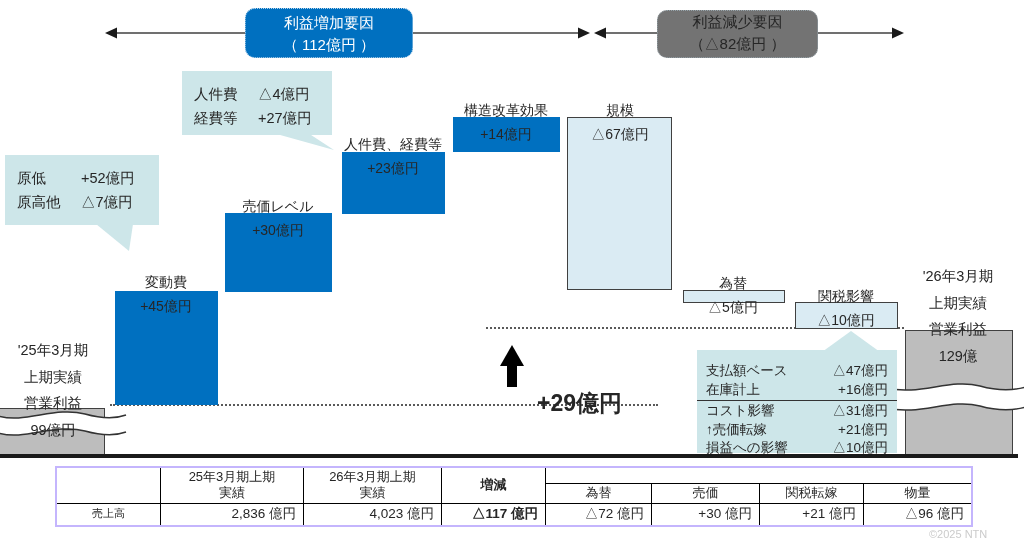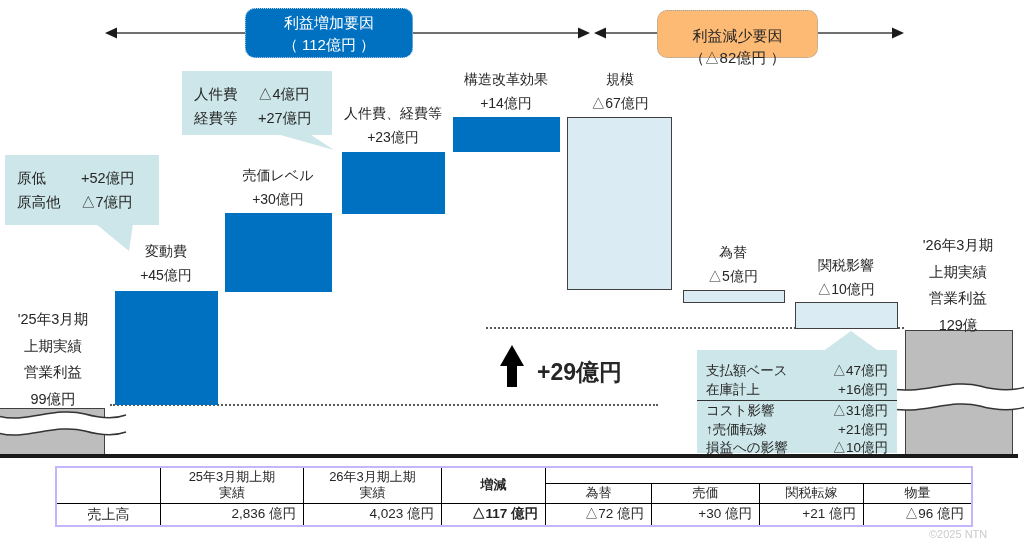--- a/index.html
+++ b/index.html
@@ -18,48 +18,48 @@
   .bar{position:absolute;z-index:2;box-sizing:border-box;}
   .bar.blue{background:var(--blue);}
   .bar.light{background:var(--lightblue);border:1.5px solid #404040;}
   .bar.gray{background:var(--gray);border:1.5px solid #404040;}
   
   .dotted{position:absolute;border-top:2px dotted #595959;z-index:1;}
   .baseline{position:absolute;background:#1a1a1a;z-index:2;}
   
   .overlay{position:absolute;left:0;top:0;z-index:3;pointer-events:none;}
   
-  .txt{position:absolute;z-index:4;}
+  .txt{position:absolute;z-index:4;margin-top:31px;}
   .bar-label{text-align:center;font-size:14px;line-height:24px;white-space:nowrap;}
   .side-label{text-align:center;font-size:14.5px;line-height:26.5px;white-space:nowrap;}
   .net-label{font-weight:bold;font-size:23px;}
   
   .topbox{position:absolute;z-index:4;text-align:center;border-radius:10px;box-sizing:border-box;}
   .topbox div{line-height:22px;font-size:15px;}
   .topbox.inc{background:var(--blue);color:#fff;border:1.5px dotted #b7d5ec;padding-top:3px;}
-  .topbox.dec{background:#fdba74;color:var(--ink);border:1.5px dotted #96a4ab;padding-top:14px;}
+  .topbox.dec{background:#737373;color:var(--ink);border:1.5px dotted #96a4ab;padding-top:0;}
   
   .callout{position:absolute;z-index:4;background:var(--teal);box-sizing:border-box;}
   .co-row{display:flex;}
   .callout.small{padding:11px 10px 0 12px;font-size:14.5px;}
   .callout.small .co-row{line-height:24px;}
   .callout.small .co-term{width:64px;}
   .callout.big{padding:12px 9px 0 9px;font-size:13.5px;}
   .callout.big .co-row{line-height:18.6px;}
   .callout.big .co-term{flex:1;text-align:left;}
   .callout.big .co-val{width:64px;text-align:right;}
   .co-divider{height:0;border-top:1.6px solid #333;margin:1px -9px 1px -9px;}
   
   .sales-table{position:absolute;left:55px;top:466px;z-index:4;}
   .sales-table table{border-collapse:collapse;table-layout:fixed;border:2px solid #c4b5fd;}
   .sales-table td{border:1px solid #000;padding:0;text-align:center;vertical-align:middle;
                   font-size:13px;line-height:1.25;overflow:hidden;}
   .sales-table .num{text-align:right;padding-right:7px;font-size:13.5px;white-space:nowrap;}
   .sales-table .bold{font-weight:bold;}
-  .sales-table .rowlab{font-size:14px;}
+  .sales-table .rowlab{font-size:11px;}
   .copyright{position:absolute;z-index:4;font-size:11px;color:#cbcbcb;}
 </style>
 </head>
 <body>
 
 <div class="stage">
 
   <div class="dotted" style="left:110px;top:404px;width:548px;"></div>
   <div class="dotted" style="left:486px;top:327px;width:418px;"></div>
 

